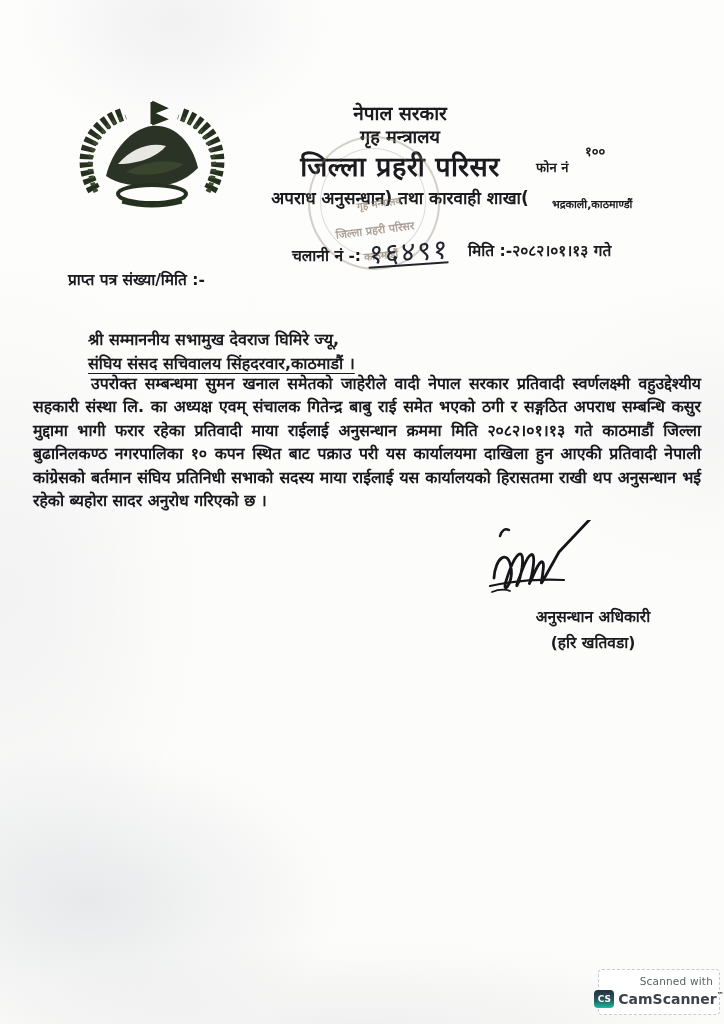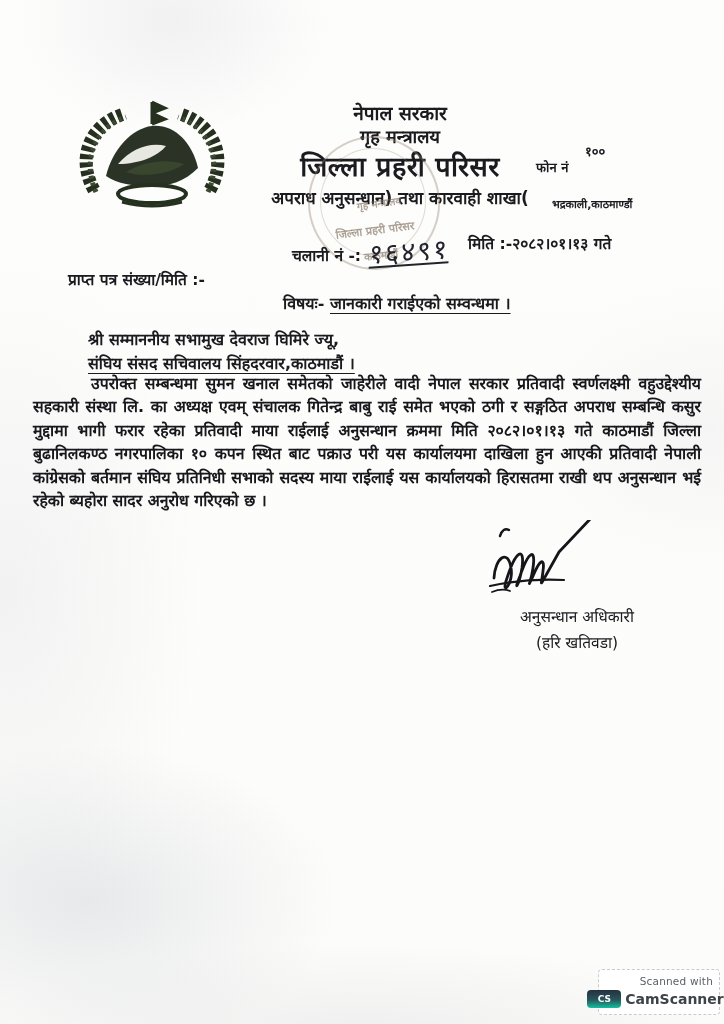--- a/index.html
+++ b/index.html
@@ -51,52 +51,52 @@
   .m2{left:68px;top:240px;}
   .m3{left:68px;top:268px;}
   .chalani{left:292px;top:240px;}
   .chalani-val{
     display:inline-block;margin-left:8px;
     font-size:27px;font-weight:normal;color:#23232e;
     transform:rotate(-4deg) skewX(-6deg);
     border-bottom:2.5px solid #23232e;
     line-height:.9;letter-spacing:2px;
   }
-  .miti{left:468px;top:232px;}
+  .miti{left:468px;top:239px;}
 
   
   .subject{left:283px;top:292px;font-size:16px;font-weight:bold;white-space:nowrap;}
   .subject .u{text-decoration:underline;text-underline-offset:4px;}
 
   
   .addr1{left:88px;top:328px;font-size:16px;font-weight:bold;}
   .addr2{left:88px;top:352px;font-size:16px;font-weight:bold;text-decoration:underline;text-underline-offset:4px;}
 
   
   .body-par{
     left:33px;top:372px;width:668px;
     font-size:15.8px;font-weight:600;line-height:23.4px;
     text-align:justify;text-indent:58px;color:#17171c;
   }
 
   
   .sig-scrawl{left:478px;top:520px;width:160px;height:86px;}
-  .sig-block{left:482px;top:604px;width:190px;text-align:center;font-size:15.5px;font-weight:normal;line-height:1.7;}
+  .sig-block{left:498px;top:604px;width:190px;text-align:center;font-size:15.5px;font-weight:bold;line-height:1.7;}
 
   
   .cs-badge{
     left:598px;top:969px;width:108px;
     border:1.5px dashed #c7cacf;border-radius:4px;
     background:rgba(255,255,255,.92);
     padding:5px 6px 6px;text-align:center;
   }
   .cs-scanned{font-size:10.5px;color:#5c6167;letter-spacing:.2px;text-align:right;}
   .cs-row{display:flex;align-items:center;justify-content:center;gap:4px;margin-top:3px;}
   .cs-icon{
-    width:34px;height:18px;border-radius:4px;flex:0 0 auto;
+    width:20px;height:18px;border-radius:4px;flex:0 0 auto;
     display:flex;align-items:center;justify-content:center;
     background:linear-gradient(180deg,#25313f 0%,#28565c 55%,#14bfa0 100%);
     color:#fff;font-size:9px;font-weight:bold;
   }
   .cs-brand{font-size:14px;font-weight:bold;color:#3d4349;white-space:nowrap;}
   .cs-tm{font-size:7px;color:#3d4349;vertical-align:top;}
 </style>
 </head>
 <body>
 
@@ -140,24 +140,20 @@
   <div class="abs phone-lbl">फोन नं</div>
   <div class="abs head-addr">भद्रकाली,काठमाण्डौं</div>
 
   <div class="abs meta m3">प्राप्त पत्र संख्या/मिति :-</div>
 
   <div class="abs meta chalani">
     <span>चलानी नं -:</span><span class="chalani-val">१६४९१</span>
   </div>
   <div class="abs meta miti">मिति :-२०८२।०१।१३ गते</div>
 
-  <div class="abs subject">
-    <span>विषयः-</span>
-    <span class="u">जानकारी गराईएको सम्वन्धमा ।</span>
-  </div>
 
   <div class="abs addr1">श्री सम्माननीय सभामुख देवराज घिमिरे ज्यू,</div>
   <div class="abs addr2">संघिय संसद सचिवालय सिंहदरवार,काठमाडौं ।</div>
 
   <div class="abs body-par">उपरोक्त सम्बन्धमा सुमन खनाल समेतको जाहेरीले वादी नेपाल सरकार प्रतिवादी स्वर्णलक्ष्मी वहुउद्देश्यीय सहकारी संस्था लि. का अध्यक्ष एवम् संचालक गितेन्द्र बाबु राई समेत भएको ठगी र सङ्गठित अपराध सम्बन्धि कसुर मुद्दामा भागी फरार रहेका प्रतिवादी माया राईलाई अनुसन्धान क्रममा मिति २०८२।०१।१३ गते काठमाडौं जिल्ला बुढानिलकण्ठ नगरपालिका १० कपन स्थित बाट पक्राउ परी यस कार्यालयमा दाखिला हुन आएकी प्रतिवादी नेपाली कांग्रेसको बर्तमान संघिय प्रतिनिधी सभाको सदस्य माया राईलाई यस कार्यालयको हिरासतमा राखी थप अनुसन्धान भई रहेको ब्यहोरा सादर अनुरोध गरिएको छ ।</div>
 
   <div class="abs sig-scrawl">
     <svg width="160" height="86" viewBox="0 0 160 86">
       <path d="M22,16 q3,-9 9,-6" fill="none" stroke="#15151a" stroke-width="2.4" stroke-linecap="round"></path>
       <path d="M16,58 c1,-20 14,-30 17,-10 c3,16 -11,30 -4,10 c9,-28 18,-32 15,-10 c-3,18 -9,25 -2,8 c9,-26 16,-28 13,-8 c-2,15 -7,22 0,8 c7,-17 12,-19 10,-5 c-1,11 -4,17 2,6 l14,-25 l34,-36" fill="none" stroke="#15151a" stroke-width="2.8" stroke-linecap="round" stroke-linejoin="round"></path>

